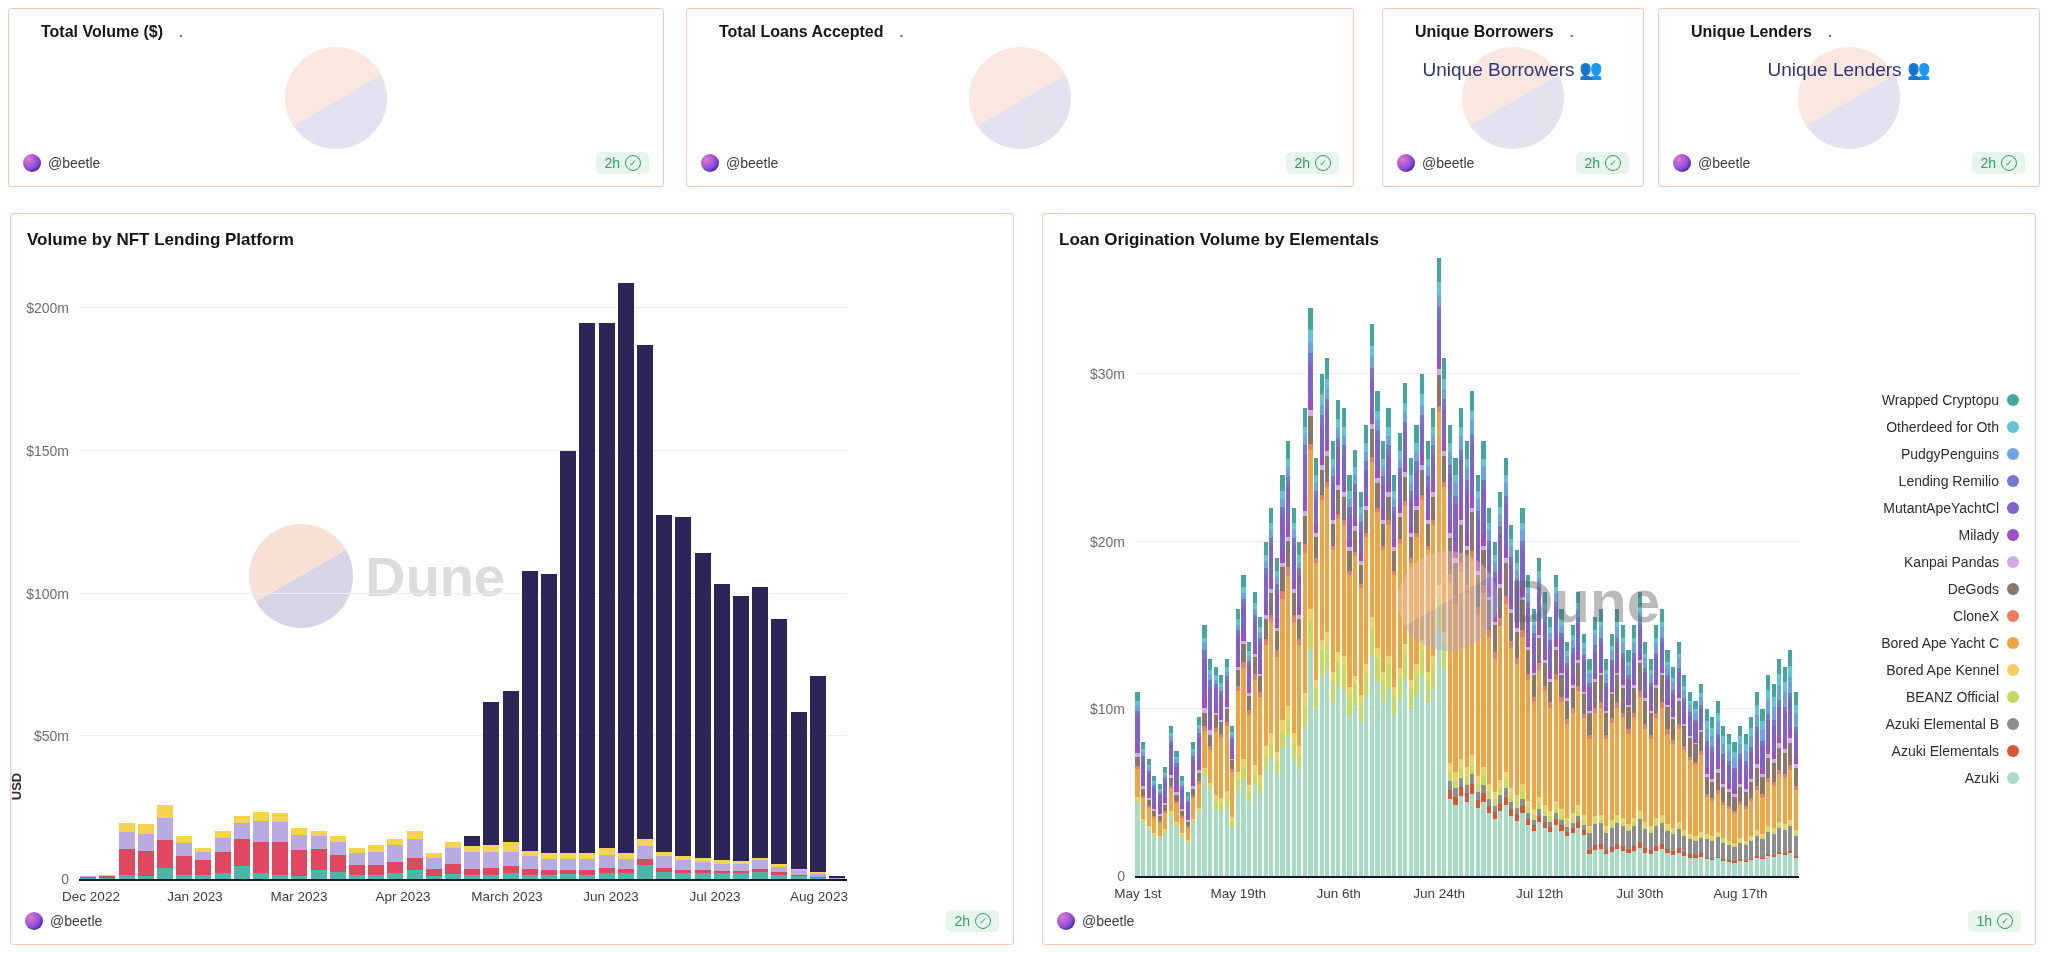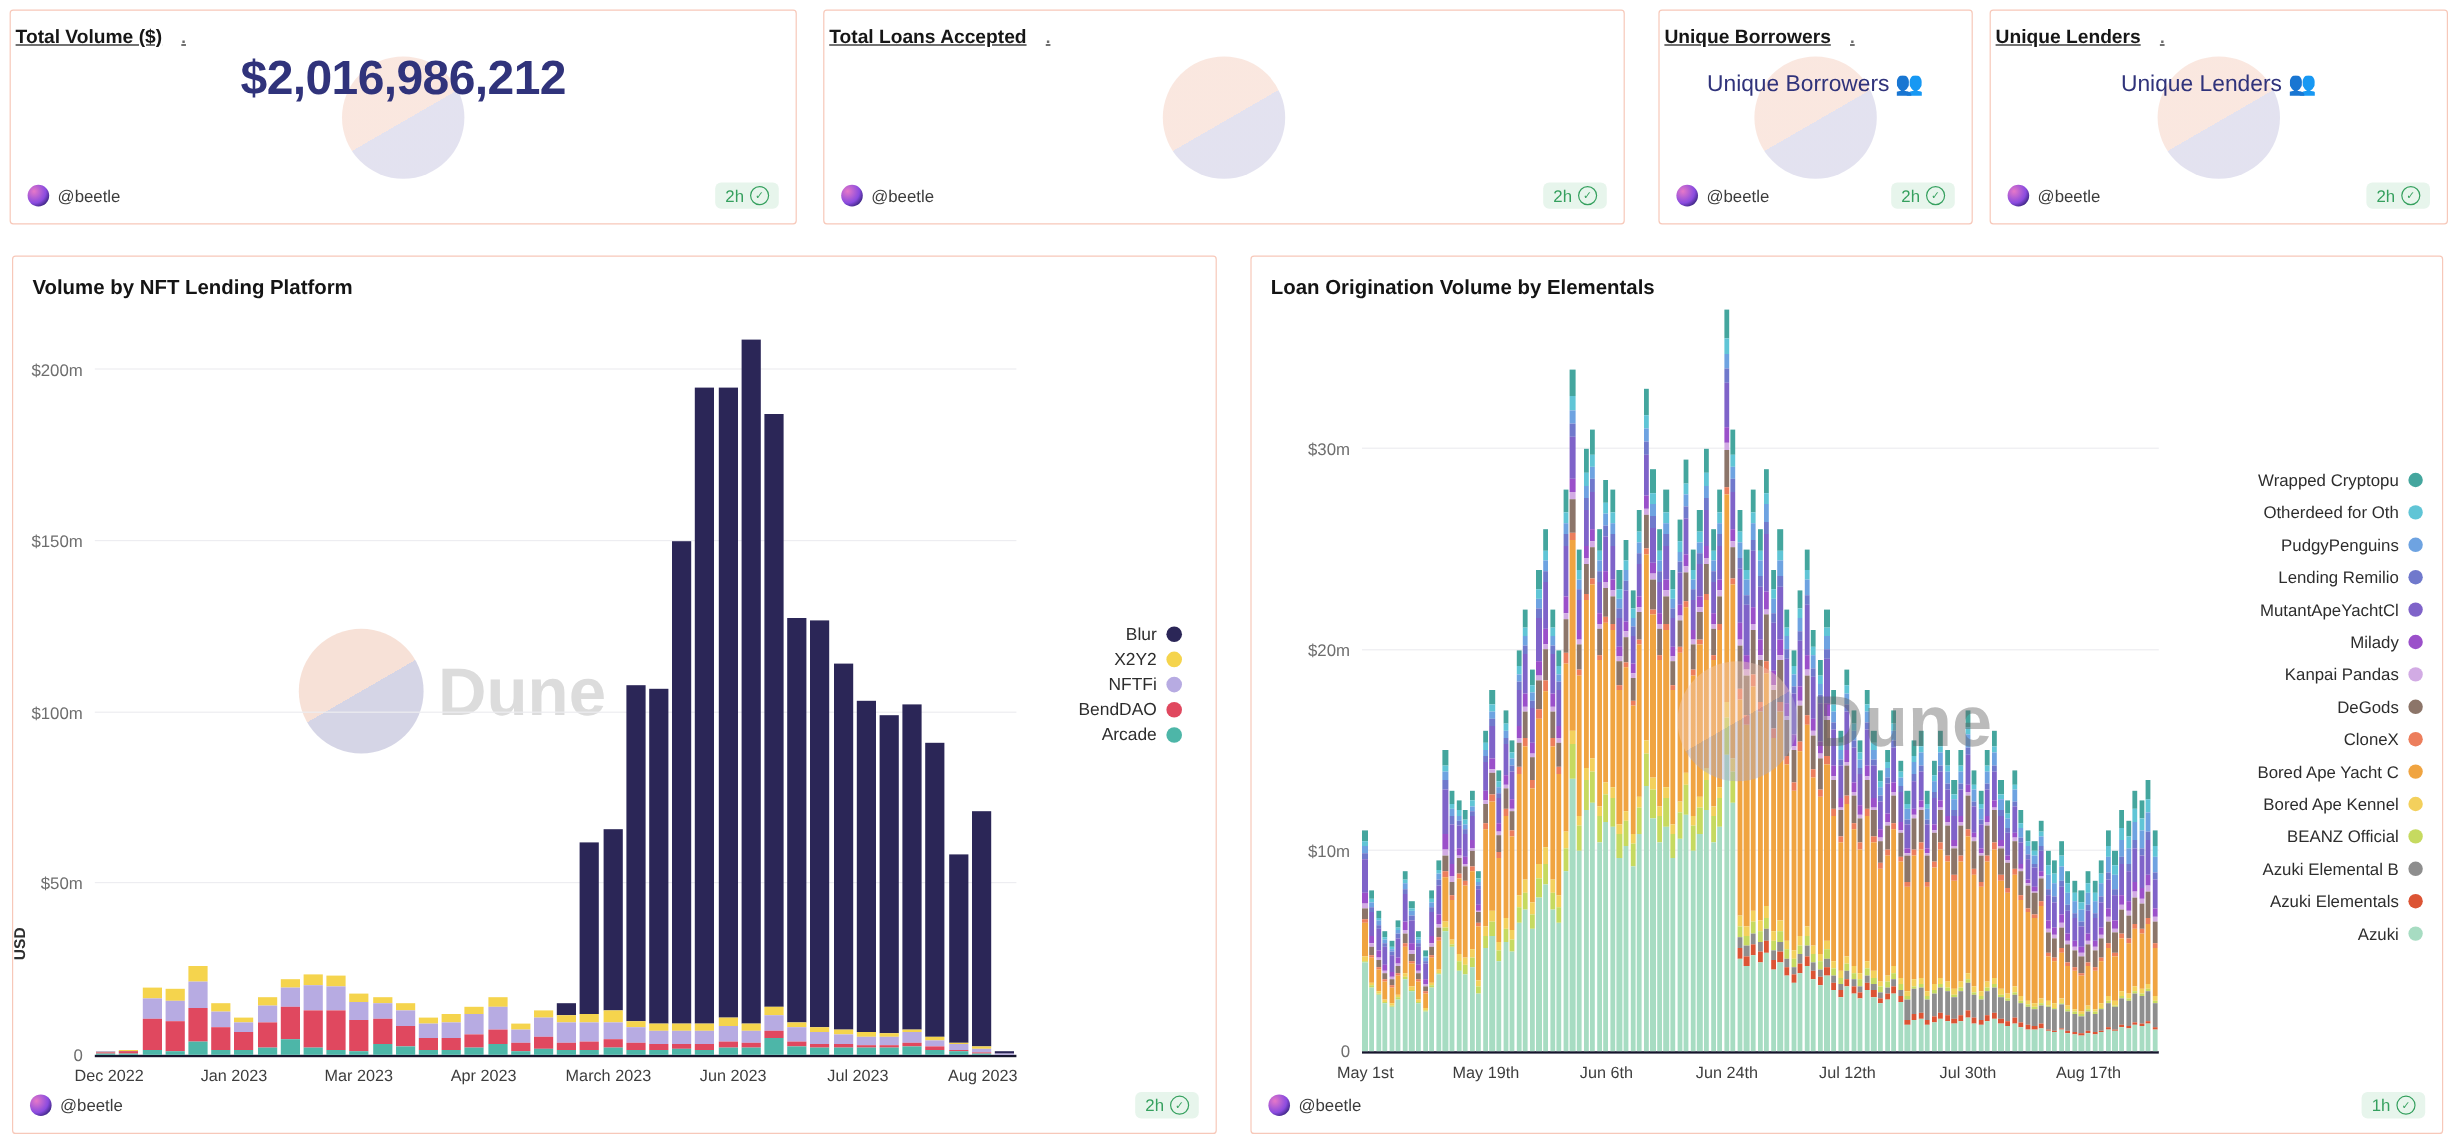--- a/index.html
+++ b/index.html
@@ -1,19 +1,19 @@
 <!DOCTYPE html>
 <html><head>
 <meta charset="utf-8">
 <style>
   html,body{margin:0;padding:0;background:#ffffff;width:2048px;height:953px;
     font-family:"Liberation Sans", sans-serif; position:relative; overflow:hidden;}
   .card{position:absolute;background:#fff;border:1px solid #f7c8b9;border-radius:3px;overflow:hidden;}
   
-  .kpi-title-row{position:absolute;left:4px;top:14px;font-size:16px;font-weight:bold;color:#161616;white-space:nowrap;text-decoration:underline;}
+  .kpi-title-row{position:absolute;left:32px;top:14px;font-size:16px;font-weight:bold;color:#161616;white-space:nowrap;}
   .kpi-suffix{color:#6b6b6b;font-weight:bold;margin-left:16px;font-size:14px;}
   .kpi-center{position:absolute;left:0;right:0;top:34px;text-align:center;z-index:2;}
   .kpi-value{font-weight:bold;color:#30337b;line-height:1.12;letter-spacing:-0.5px;}
   .kpi-sub{color:#30337b;margin-top:1px;}
   .v1{font-size:40px;} .s1{font-size:21px;}
   .v2{font-size:52px;} .s2{font-size:22px;}
   .v3{font-size:38px;} .s3{font-size:19px;}
   .card-footer{position:absolute;left:14px;right:14px;bottom:12px;display:flex;justify-content:space-between;align-items:center;z-index:3;}
   .author{display:flex;align-items:center;gap:7px;font-size:14px;color:#3c3c3c;}
   .avatar{width:18px;height:18px;border-radius:50%;
@@ -49,21 +49,20 @@
   .wm-right .wm-circle{width:100px;height:100px;background:linear-gradient(150deg,#f0c9b8 50%,#a9a9c6 50%);}
   .wm-right .wm-text{font-size:60px;color:#5f5f5f;}
 </style>
 </head>
 <body>
 
 <div class="card" style="left:8px;top:8px;width:654px;height:177px;">
   <div class="kpi-wm"></div>
   <div class="kpi-title-row"><span>Total Volume ($)</span><span class="kpi-suffix">.</span></div>
   <div class="kpi-center">
-    <div class="kpi-value v1">$2,016,986,212</div>
   </div>
   <div class="card-footer">
     <span class="author">
         <span class="avatar"></span>
         <span>@beetle</span>
       </span>
     <span class="badge">
         <span>2h</span>
         <span class="seal">✓</span>
       </span>
@@ -397,42 +396,20 @@
       </div>
       <div class="xlab" style="left: 12px; top: 615px;">Dec 2022</div>
       <div class="xlab" style="left: 116px; top: 615px;">Jan 2023</div>
       <div class="xlab" style="left: 220px; top: 615px;">Mar 2023</div>
       <div class="xlab" style="left: 324px; top: 615px;">Apr 2023</div>
       <div class="xlab" style="left: 428px; top: 615px;">March 2023</div>
       <div class="xlab" style="left: 532px; top: 615px;">Jun 2023</div>
       <div class="xlab" style="left: 636px; top: 615px;">Jul 2023</div>
       <div class="xlab" style="left: 740px; top: 615px;">Aug 2023</div>
     </div>
-  <div class="legend lg-left" id="legend-left" style="right:28px;top:304px;">
-      <div class="legend-item">
-        <div class="legend-label">Blur</div>
-        <div class="legend-dot" style="background: rgb(43, 38, 87);"></div>
-      </div>
-      <div class="legend-item">
-        <div class="legend-label">X2Y2</div>
-        <div class="legend-dot" style="background: rgb(245, 212, 77);"></div>
-      </div>
-      <div class="legend-item">
-        <div class="legend-label">NFTFi</div>
-        <div class="legend-dot" style="background: rgb(183, 171, 226);"></div>
-      </div>
-      <div class="legend-item">
-        <div class="legend-label">BendDAO</div>
-        <div class="legend-dot" style="background: rgb(224, 72, 95);"></div>
-      </div>
-      <div class="legend-item">
-        <div class="legend-label">Arcade</div>
-        <div class="legend-dot" style="background: rgb(77, 182, 168);"></div>
-      </div>
-    </div>
   <div class="card-footer">
     <span class="author">
         <span class="avatar"></span>
         <span>@beetle</span>
       </span>
     <span class="badge">
         <span>2h</span>
         <span class="seal">✓</span>
       </span>
   </div>

